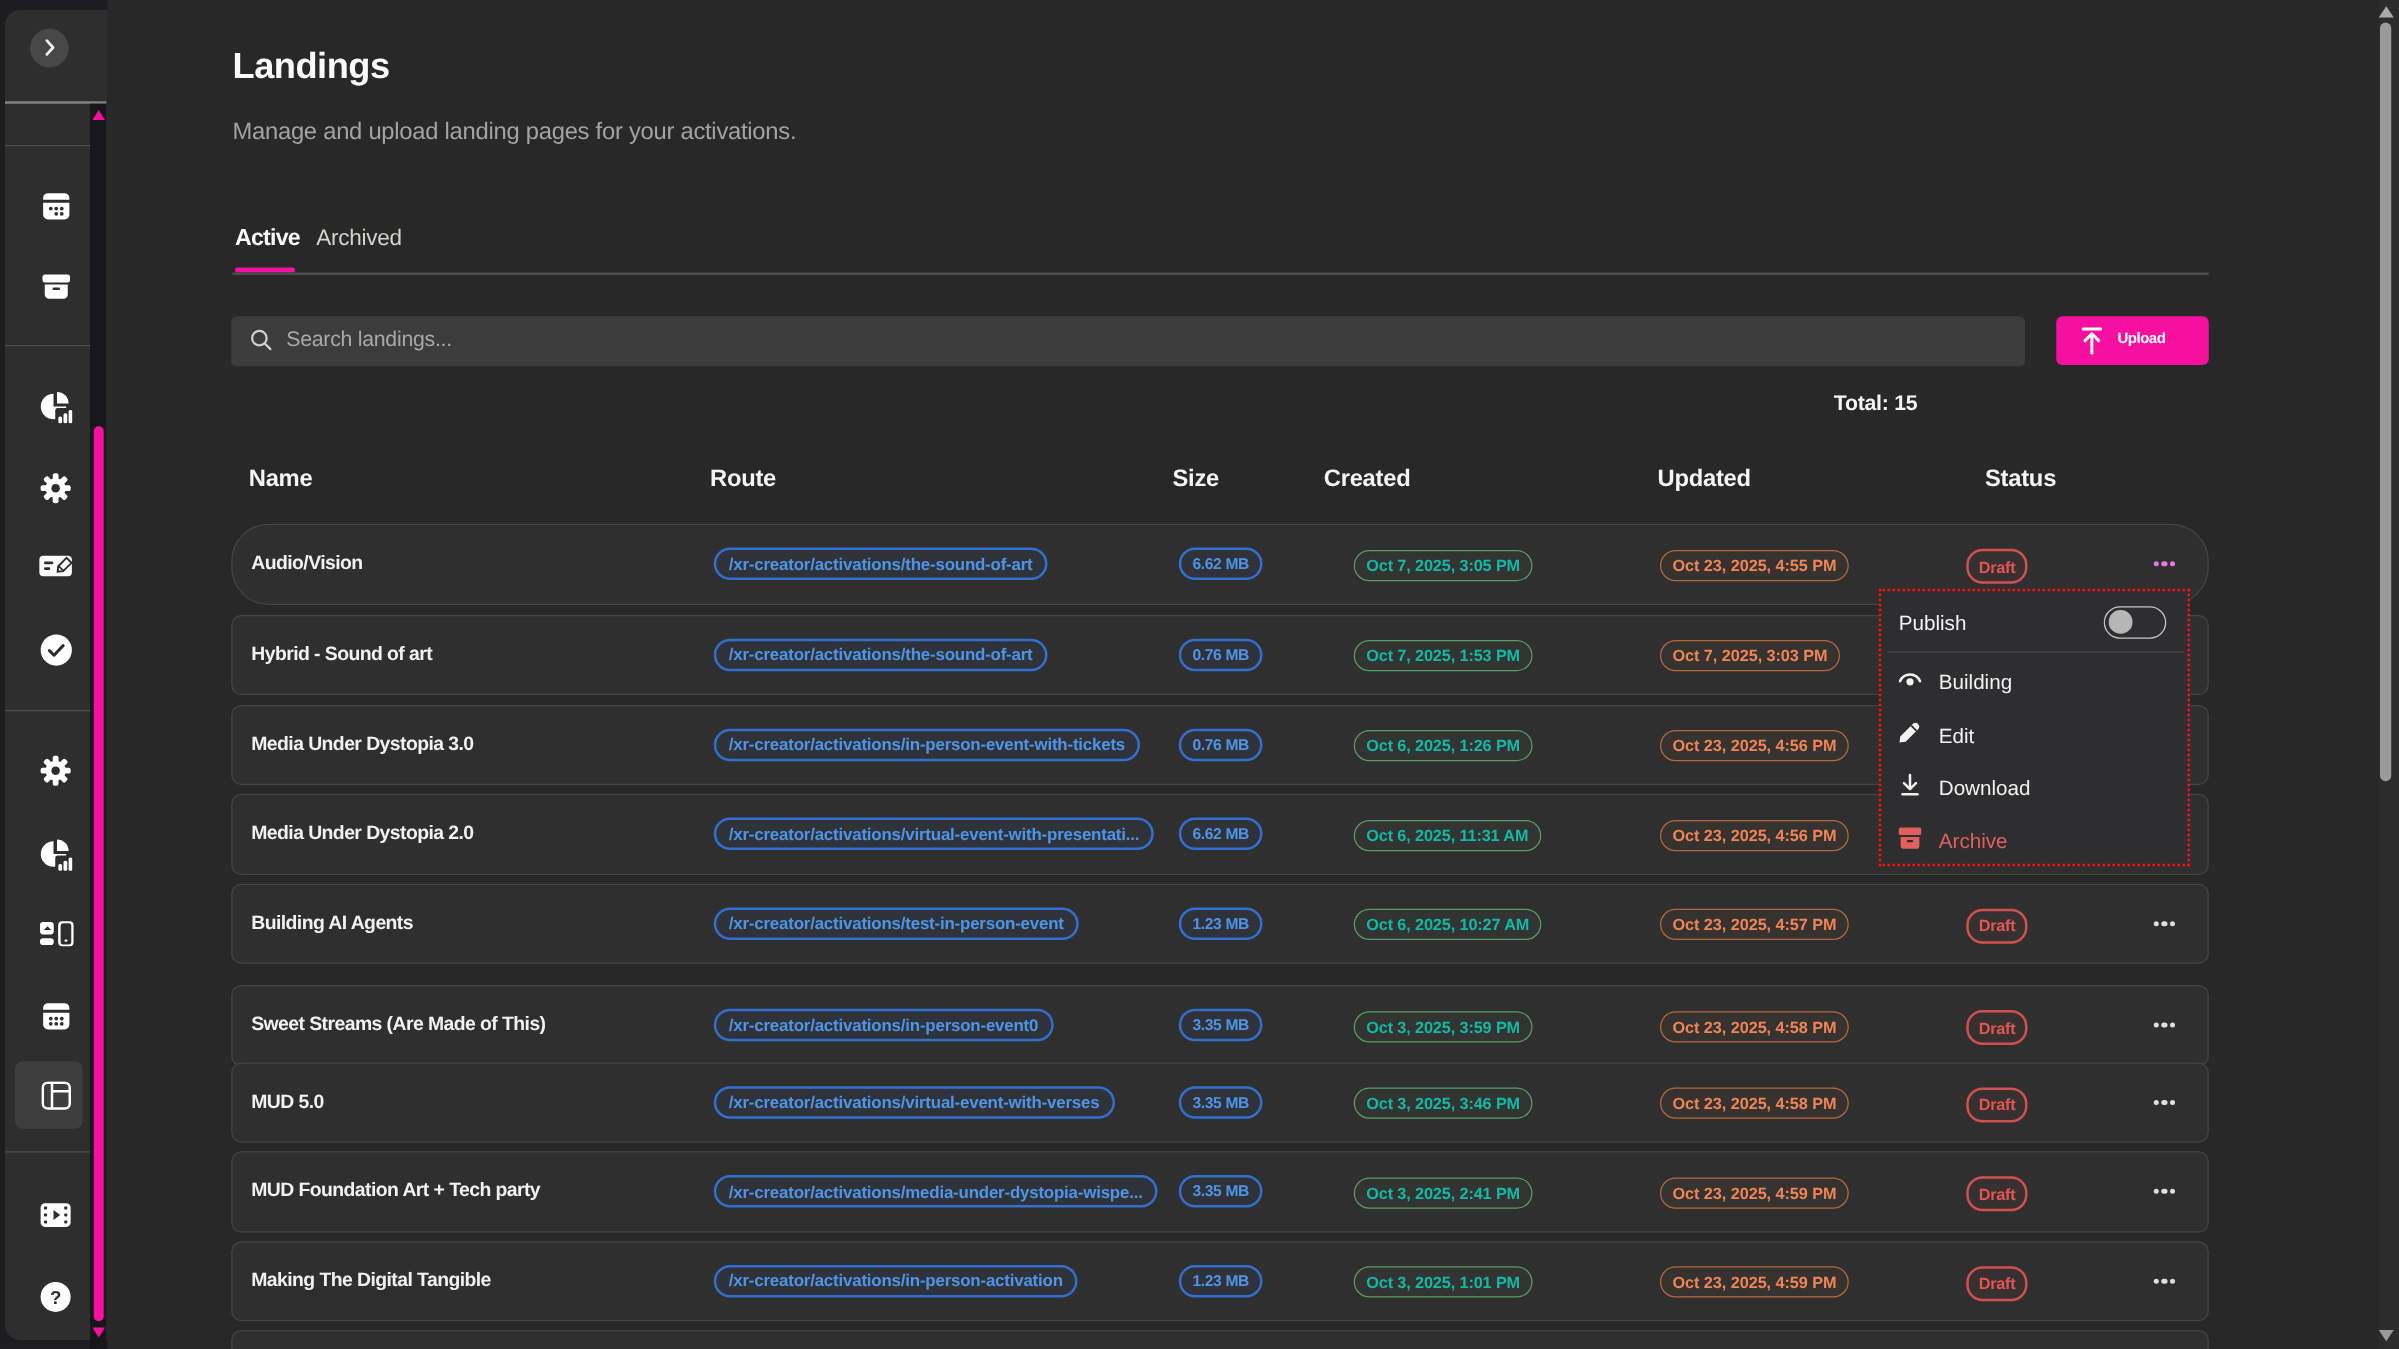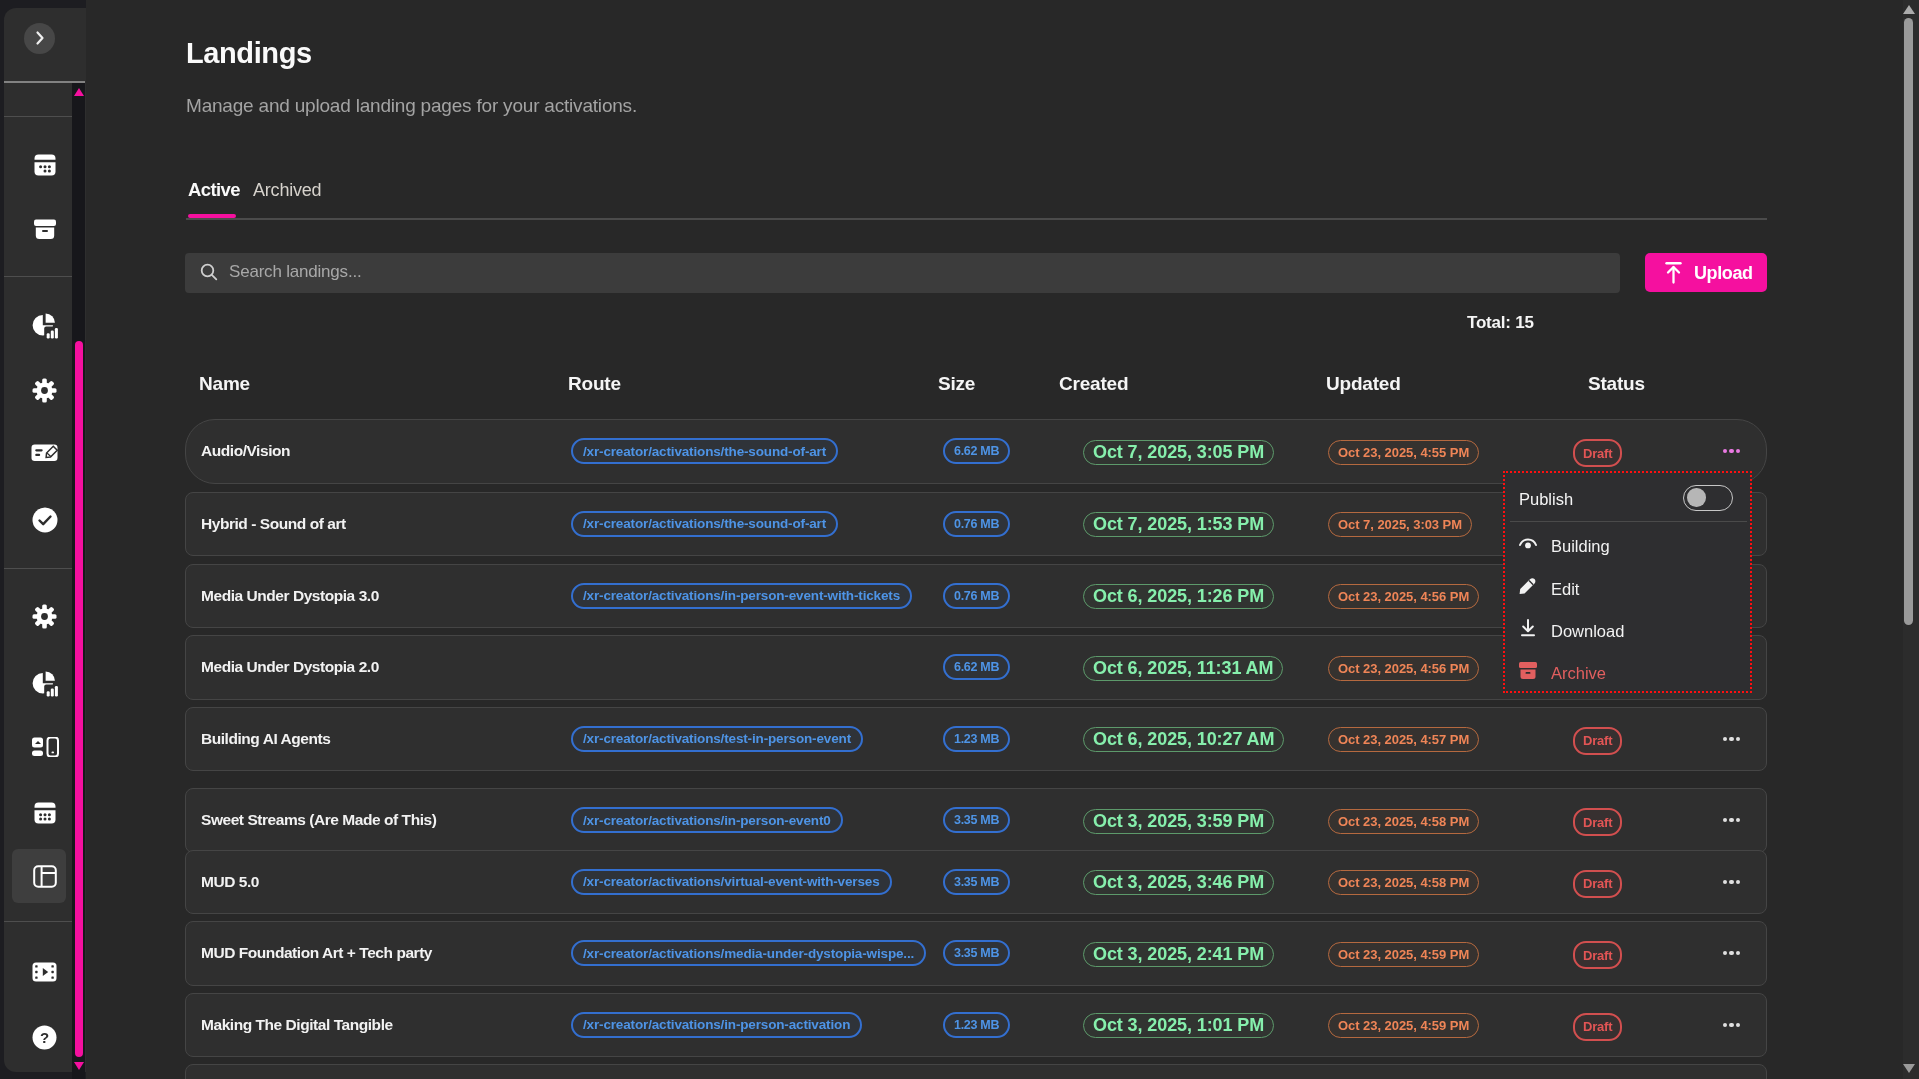--- a/index.html
+++ b/index.html
@@ -29,32 +29,32 @@
 #title { position:absolute; left:186px; top:37px; font-size:29px; font-weight:bold; color:#fafafa; letter-spacing:-0.4px; }
 #subtitle { position:absolute; left:186px; top:95px; font-size:19px; color:#a3a3a3; letter-spacing:-0.2px; }
 #tab-active { position:absolute; left:188px; top:179px; font-size:18.5px; font-weight:bold; color:#fafafa; letter-spacing:-0.6px; }
 #tab-archived { position:absolute; left:253px; top:180px; font-size:18px; color:#d6d2cc; letter-spacing:-0.2px; }
 #tab-bar { position:absolute; left:188px; top:214px; width:48px; height:4px; background:#f5109f; border-radius:2px; }
 #tab-line { position:absolute; left:186px; top:218px; width:1581px; height:2px; background:#4b4b4b; }
 
 #search { position:absolute; left:185px; top:253px; width:1435px; height:40px; background:#3c3c3c; border-radius:4px; }
 #search-ph { position:absolute; left:229px; top:262px; font-size:17px; color:#a8a8a8; letter-spacing:-0.2px; }
 #upload { position:absolute; left:1645px; top:253px; width:122px; height:39px; background:#f5109f; border-radius:5px; }
-#upload-txt { position:absolute; left:1694px; top:263px; font-size:18px; font-weight:bold; color:#fff; letter-spacing:-0.4px; }
+#upload-txt { position:absolute; left:1694px; top:263px; font-size:12px; font-weight:bold; color:#fff; letter-spacing:-0.4px; }
 #total { position:absolute; left:1467px; top:313px; width:300px; text-align:left; font-size:17px; font-weight:bold; color:#f5f5f5; letter-spacing:-0.2px; }
 
 .th { position:absolute; top:373px; font-size:19px; font-weight:bold; color:#f5f5f5; letter-spacing:-0.2px; }
 
 
 .row { position:absolute; left:185px; width:1582px; height:64.5px; background:#2f2f2f; border:1px solid #454545; border-radius:8px; }
 .rname { position:absolute; left:15px; top:22px; font-size:15.5px; font-weight:bold; color:#f2f2f2; letter-spacing:-0.45px; }
 .pill { position:absolute; display:flex; align-items:center; justify-content:center; border-radius:13px; white-space:nowrap; }
 .pill-blue { left:385px; top:18px; height:26px; border:2px solid #336fd0; background:rgba(59,130,246,0.05); color:#4e94e6; font-size:13.5px; font-weight:bold; letter-spacing:-0.15px; padding:0 10px; }
 .pill-size { left:757px; top:18px; height:26px; border:2px solid #336fd0; background:rgba(59,130,246,0.05); color:#4e94e6; font-size:12.5px; font-weight:bold; letter-spacing:-0.3px; padding:0 9px; }
-.pill-green { left:897px; top:19.5px; height:25px; border:1px solid #5d9a6b; background:rgba(90,160,100,0.05); color:#86efac; font-size:18px; font-weight:bold; letter-spacing:-0.1px; padding:0 9px; }
+.pill-green { left:897px; top:19.5px; height:25px; border:1px solid #5d9a6b; background:rgba(90,160,100,0.05); color:#14b8a6; font-size:13px; font-weight:bold; letter-spacing:-0.1px; padding:0 9px; }
 .pill-orange { left:1142px; top:19.5px; height:25px; border:1px solid #b5693f; background:rgba(200,120,60,0.05); color:#ef8557; font-size:13px; font-weight:bold; letter-spacing:-0.05px; padding:0 9px; }
 .pill-red { left:1387px; top:19px; height:28px; border:2px solid #d24f4f; background:rgba(220,80,80,0.05); color:#e25555; font-size:13px; font-weight:bold; letter-spacing:-0.2px; padding:0 8px; }
 .dots { position:absolute; left:1537px; top:29px; width:17px; height:5px; display:flex; justify-content:space-between; }
 .dots i { width:4.3px; height:4.3px; border-radius:50%; background:#e0e0e0; }
 .dots.pink i { background:#ea79e2; }
 
 
 #popup { position:absolute; left:1503px; top:471px; width:249px; height:222px; background:#2e2e30; border:2px dotted #ff0f0f; }
 #popup .pub { position:absolute; left:14px; top:17px; font-size:16.5px; color:#f5f5f5; }
 #toggle { position:absolute; left:178px; top:12px; width:49.5px; height:26px; border:1.5px solid #c6c6c6; border-radius:13px; }
@@ -126,20 +126,21 @@
   </div>
   <div class="row" style="top:563.5px;">
     <div class="rname">Media Under Dystopia 3.0</div>
     <div class="pill pill-blue">/xr-creator/activations/in-person-event-with-tickets</div>
     <div class="pill pill-size">0.76 MB</div>
     <div class="pill pill-green">Oct 6, 2025, 1:26 PM</div>
     <div class="pill pill-orange">Oct 23, 2025, 4:56 PM</div>
   </div>
   <div class="row" style="top:635px;">
     <div class="rname">Media Under Dystopia 2.0</div>
+    <div class="pill pill-blue">/xr-creator/activations/virtual-event-with-presentati...</div>
     <div class="pill pill-size">6.62 MB</div>
     <div class="pill pill-green">Oct 6, 2025, 11:31 AM</div>
     <div class="pill pill-orange">Oct 23, 2025, 4:56 PM</div>
   </div>
   <div class="row" style="top:706.5px;">
     <div class="rname">Building AI Agents</div>
     <div class="pill pill-blue">/xr-creator/activations/test-in-person-event</div>
     <div class="pill pill-size">1.23 MB</div>
     <div class="pill pill-green">Oct 6, 2025, 10:27 AM</div>
     <div class="pill pill-orange">Oct 23, 2025, 4:57 PM</div>

